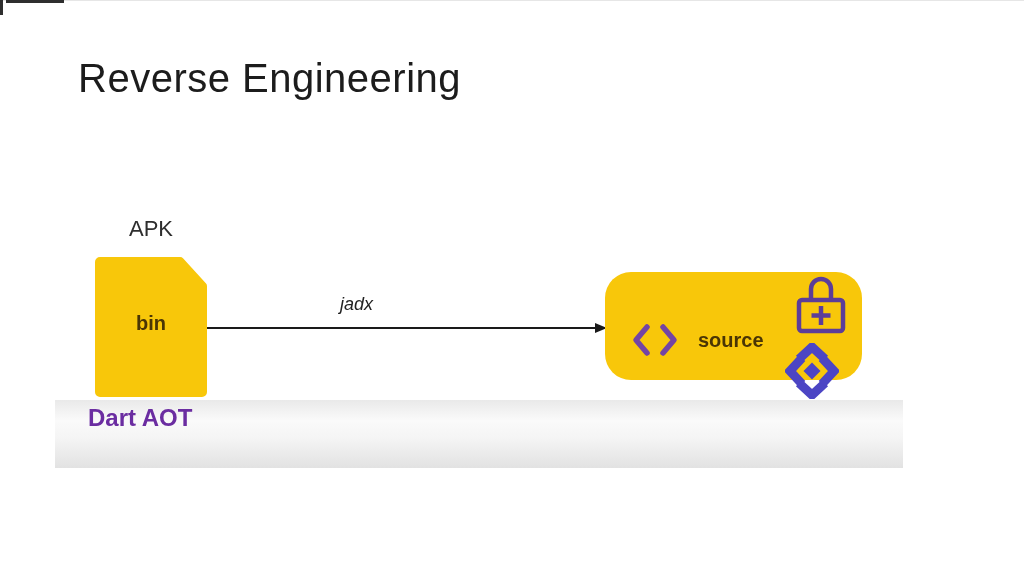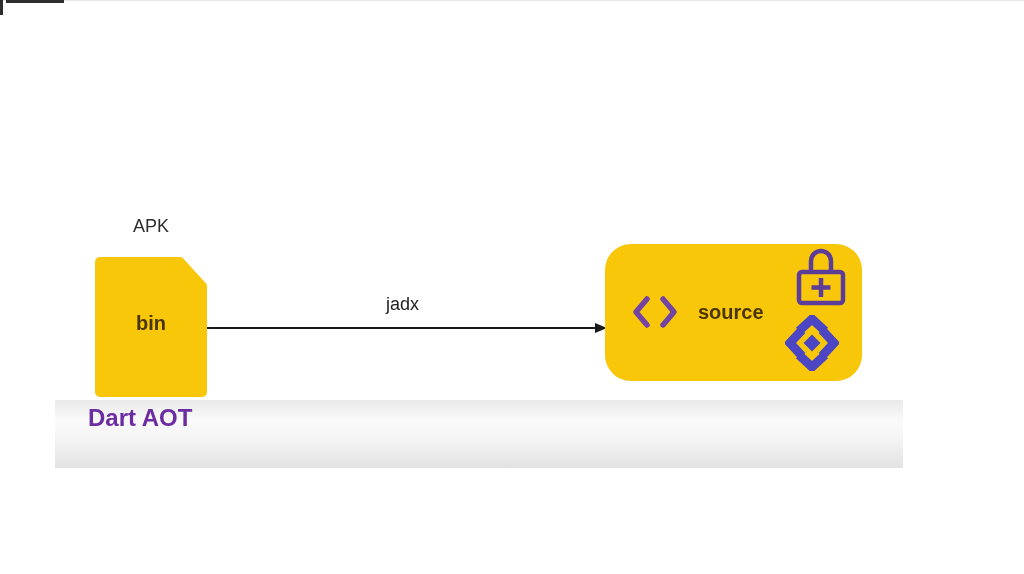--- a/index.html
+++ b/index.html
@@ -22,21 +22,21 @@
     left: 78px; top: 56px;
     font-size: 40px;
     font-weight: 400;
     color: #1c1c1c;
     letter-spacing: 0.5px;
     white-space: nowrap;
   }
 
   .node-label {
     position: absolute;
-    font-size: 18px;
+    font-size: 22px;
     font-weight: 500;
     color: #2e2e2e;
     text-align: center;
   }
   .apk-label  { left: 95px;  top: 216px; width: 112px; }
   .java-label { left: 660px; top: 219px; width: 120px; }
 
   
   .file-shape { position: absolute; left: 95px; top: 257px; width: 112px; height: 160px; }
   .file-shape svg { display: block; }
@@ -59,31 +59,32 @@
     white-space: nowrap;
   }
 
   
   .arrow { position: absolute; left: 207px; top: 322px; width: 400px; height: 12px; }
   .arrow line    { stroke: #1a1a1a; stroke-width: 2; }
   .arrow polygon { fill: #1a1a1a; }
   .arrow-label {
     position: absolute;
     left: 340px; top: 294px; width: 125px;
-    text-align: center;
+    text-align: left;
     font-size: 18px;
     font-weight: 500;
     color: #222222;
+    font-style: italic;
   }
 
   
   .target-box {
     position: absolute;
-    left: 605px; top: 244px;
-    width: 257px; height: 137px;
+    left: 605px; top: 272px;
+    width: 257px; height: 108px;
     background: var(--shape-yellow, #f8c70a);
     border-radius: 26px;
   }
   .code-icon { position: absolute; left: 27px; top: 50px; }
   .code-icon path {
     stroke: var(--icon-purple, #7444a4);
     stroke-width: 5.5;
     fill: none;
     stroke-linecap: round;
     stroke-linejoin: round;
@@ -120,20 +121,21 @@
 </style>
 </head>
 <body>
 
 <div class="screen">
 
   <div class="edge-top-faint"></div>
   <div class="edge-top-dark"></div>
   <div class="edge-left-notch"></div>
 
+  <div class="slide-title">Reverse Engineering</div>
 
   <div class="footer-band"></div>
 
   <div class="node-label apk-label">APK</div>
 
   <div class="file-shape">
     <svg width="112" height="140" viewBox="0 0 112 140">
       <path class="shape-fill" d="M5,0 H85 a4,4 0 0 1 3,1.3 L110.6,26 a4,4 0 0 1 1.4,3 V135 a5,5 0 0 1 -5,5 H5 a5,5 0 0 1 -5,-5 V5 a5,5 0 0 1 5,-5 Z"></path>
     </svg>
     <div class="file-text">bin</div>

